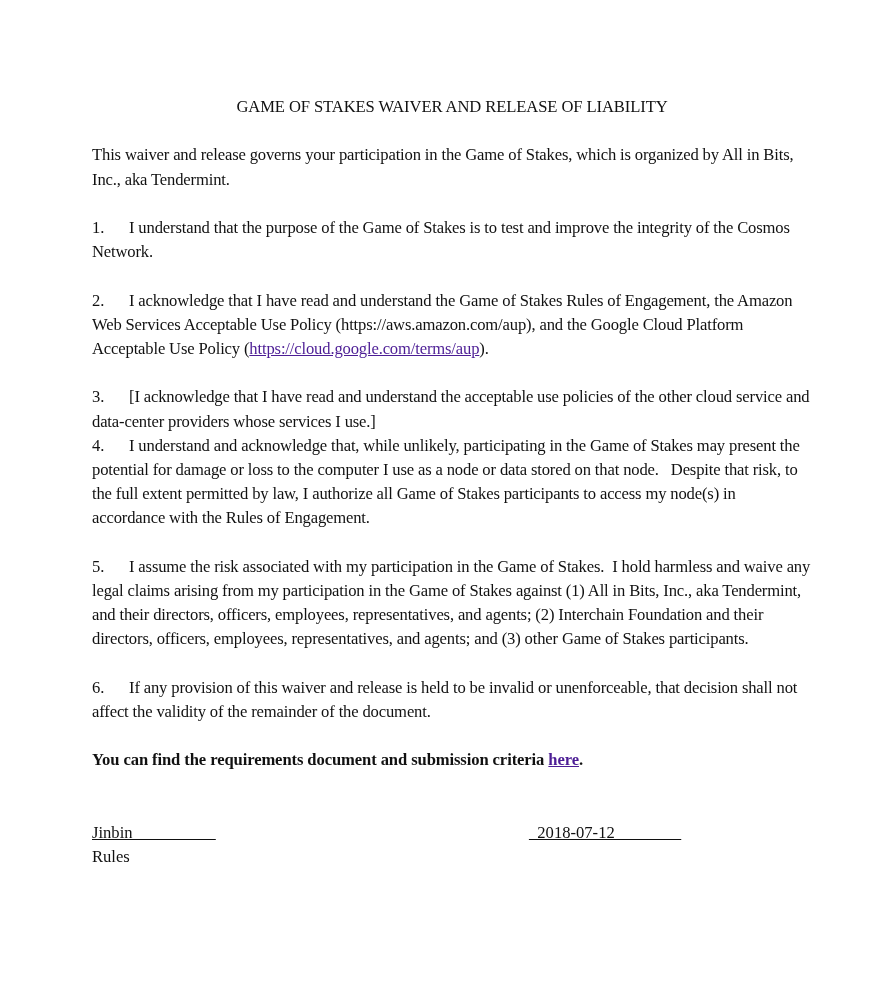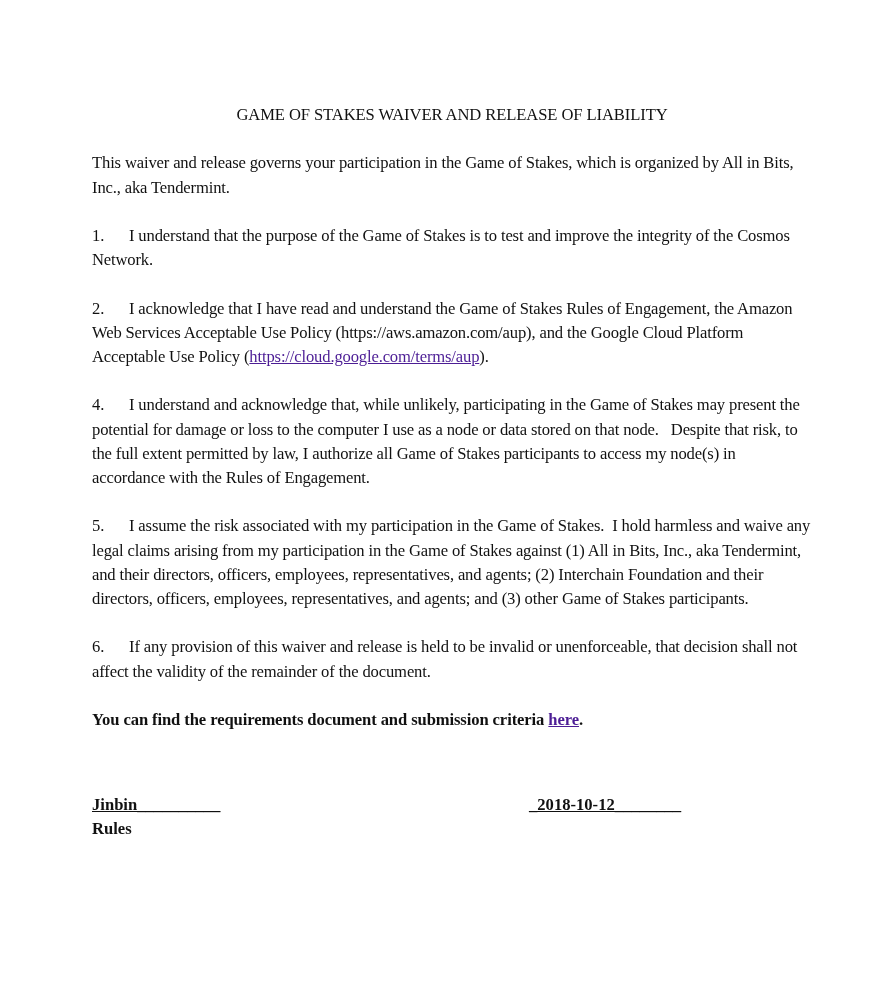--- a/index.html
+++ b/index.html
@@ -15,21 +15,20 @@
       font-family: "Liberation Serif", "DejaVu Serif", serif;
       color: #111111;
       font-size: 16.6px;
       line-height: 24.2px;
     }
     .page {
       position: absolute;
       left: 92px;
       top: 95px;
       width: 720px;
-      margin-top: 8px;
     }
     .title {
       text-align: center;
       width: 720px;
       margin: 0;
       font-weight: normal;
       font-size: 16.6px;
       line-height: 24.2px;
       letter-spacing: -0.1px;
     }
@@ -47,22 +46,21 @@
       color: #4c1d95;
       text-decoration: underline;
     }
     .bold { font-weight: bold; letter-spacing: -0.1px; }
     .sig-row {
       position: relative;
       height: 48.4px;
     }
     .sig-col {
       position: absolute;
-      top: 12px;
-      font-weight: bold;
+      top: 0;
     }
     .sig-col.left { left: 0; }
     .sig-col.right { left: 437px; }
     .sig-value {
       display: block;
       text-decoration: underline;
       white-space: pre;
     }
     .sig-label { display: block; }
   </style>
@@ -75,20 +73,21 @@
 
   <p>This waiver and release governs your participation in the Game of Stakes, which is organized by All in Bits, Inc., aka Tendermint.</p>
   <div class="gap"></div>
 
   <p><span class="num">1.</span><span>I understand that the purpose of the Game of Stakes is to test and improve the integrity of the Cosmos Network.</span></p>
   <div class="gap"></div>
 
   <p><span class="num">2.</span><span>I acknowledge that I have read and understand the Game of Stakes Rules of Engagement, the Amazon Web Services Acceptable Use Policy (https://aws.amazon.com/aup), and the Google Cloud Platform Acceptable Use Policy (</span><a class="link">https://cloud.google.com/terms/aup</a><span>).</span></p>
   <div class="gap"></div>
 
+  <p><span class="num">3.</span><span>[I acknowledge that I have read and understand the acceptable use policies of the other cloud service and data-center providers whose services I use.]</span></p>
 
   <p><span class="num">4.</span><span style="white-space: pre-wrap;">I understand and acknowledge that, while unlikely, participating in the Game of Stakes may present the potential for damage or loss to the computer I use as a node or data stored on that node.   Despite that risk, to the full extent permitted by law, I authorize all Game of Stakes participants to access my node(s) in accordance with the Rules of Engagement.</span></p>
   <div class="gap"></div>
 
   <p><span class="num">5.</span><span style="white-space: pre-wrap;">I assume the risk associated with my participation in the Game of Stakes.  I hold harmless and waive any legal claims arising from my participation in the Game of Stakes against (1) All in Bits, Inc., aka Tendermint, and their directors, officers, employees, representatives, and agents; (2) Interchain Foundation and their directors, officers, employees, representatives, and agents; and (3) other Game of Stakes participants.</span></p>
   <div class="gap"></div>
 
   <p><span class="num">6.</span><span>If any provision of this waiver and release is held to be invalid or unenforceable, that decision shall not affect the validity of the remainder of the document.</span></p>
   <div class="gap"></div>
 
@@ -96,16 +95,16 @@
   <div class="gap"></div>
 
   <div class="gap"></div>
 
   <div class="sig-row">
     <div class="sig-col left">
       <span class="sig-value">Jinbin__________</span>
       <span class="sig-label">Rules</span>
     </div>
     <div class="sig-col right">
-      <span class="sig-value">_2018-10-12________</span>
+      <span class="sig-value">_2018-07-12________</span>
     </div>
   </div>
 </div>
 
 </body></html>

